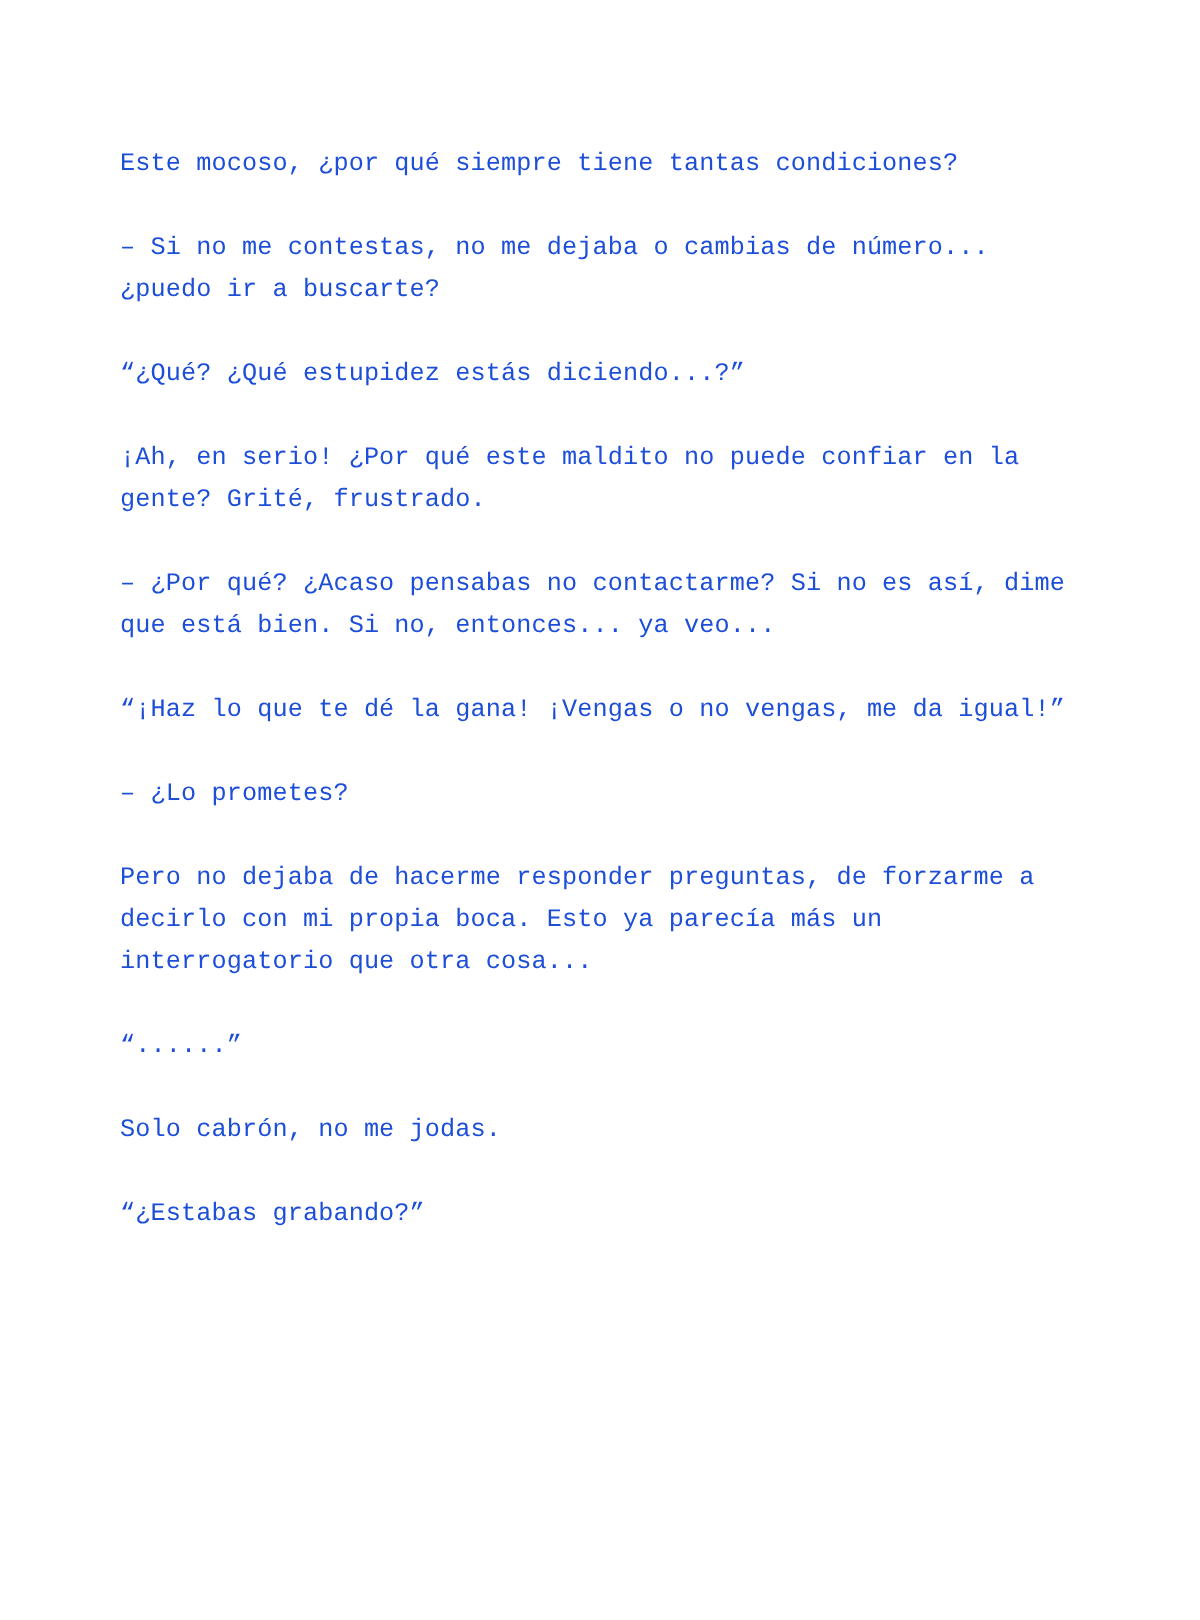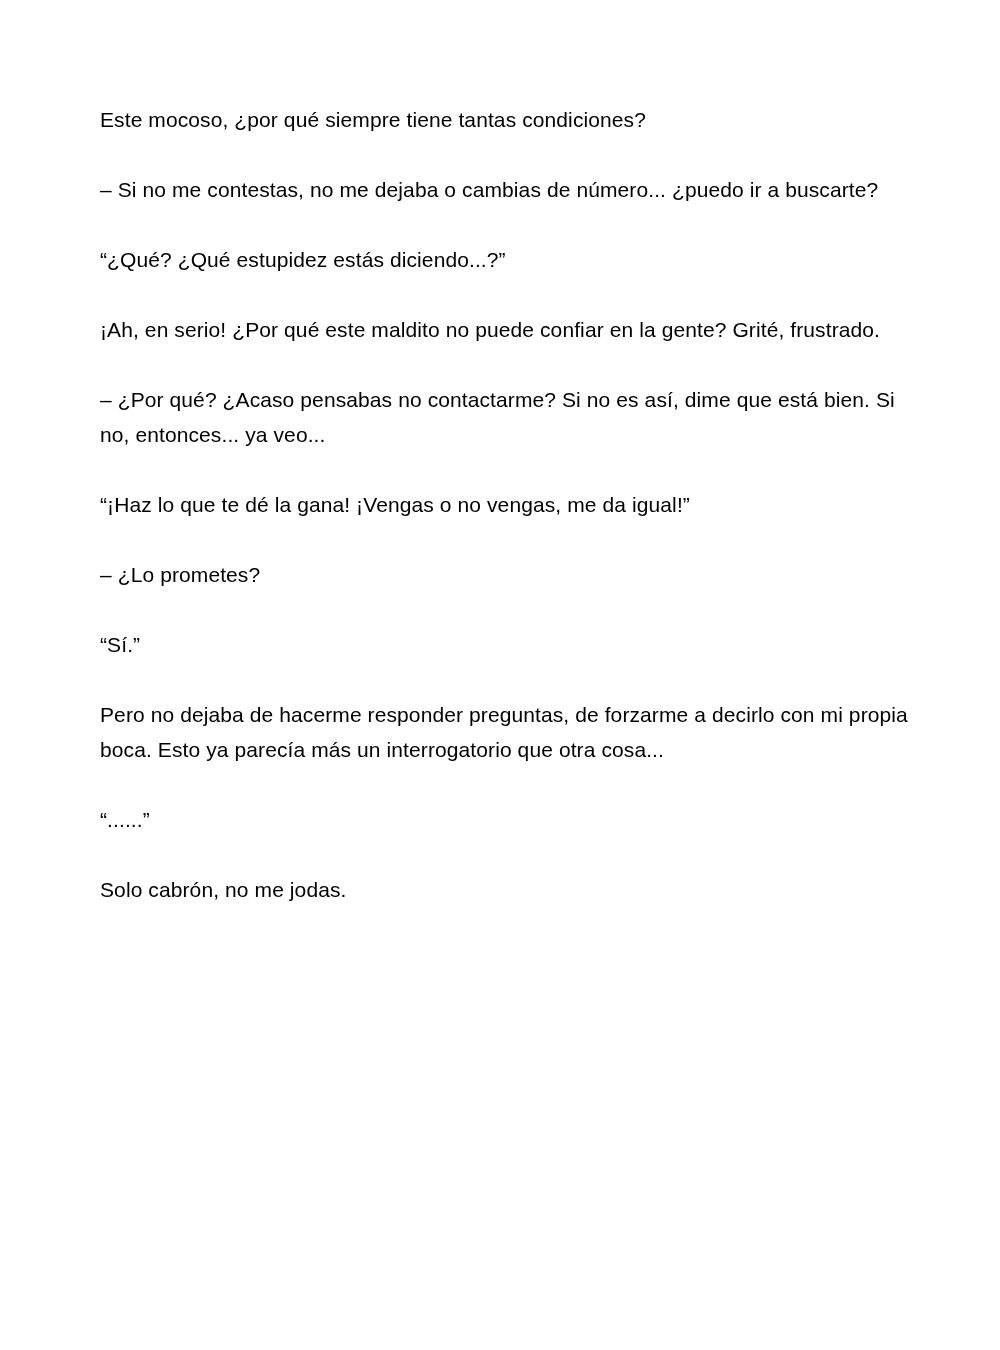--- a/index.html
+++ b/index.html
@@ -9,41 +9,41 @@
     }
     body {
       width: 1000px;
       height: 1350px;
       overflow: hidden;
       position: relative;
     }
     .page {
       position: absolute;
       left: 100px;
-      top: 102px;
+      top: 120px;
       width: 810px;
-      font-family: Liberation Sans, sans-serif;
+      font-family: Liberation Mono, monospace;
       font-size: 21px;
       line-height: 35px;
-      color: #000000;
+      color: #1d4ed8;
       letter-spacing: 0.1px;
     }
     .para {
       margin: 0 0 35px 0;
       padding: 0;
     }
   </style>
 </head>
 <body>
 
 <div class="page">
   <p class="para">Este mocoso, ¿por qué siempre tiene tantas condiciones?</p>
   <p class="para">– Si no me contestas, no me dejaba o cambias de número... ¿puedo ir a buscarte?</p>
   <p class="para">“¿Qué? ¿Qué estupidez estás diciendo...?”</p>
   <p class="para">¡Ah, en serio! ¿Por qué este maldito no puede confiar en la gente? Grité, frustrado.</p>
   <p class="para">– ¿Por qué? ¿Acaso pensabas no contactarme? Si no es así, dime que está bien. Si no, entonces... ya veo...</p>
   <p class="para">“¡Haz lo que te dé la gana! ¡Vengas o no vengas, me da igual!”</p>
   <p class="para">– ¿Lo prometes?</p>
-  <p class="para">“Sí.”</p>
   <p class="para">Pero no dejaba de hacerme responder preguntas, de forzarme a decirlo con mi propia boca. Esto ya parecía más un interrogatorio que otra cosa...</p>
   <p class="para">“......”</p>
   <p class="para">Solo cabrón, no me jodas.</p>
+  <p class="para">“¿Estabas grabando?”</p>
 </div>
 
 </body></html>

